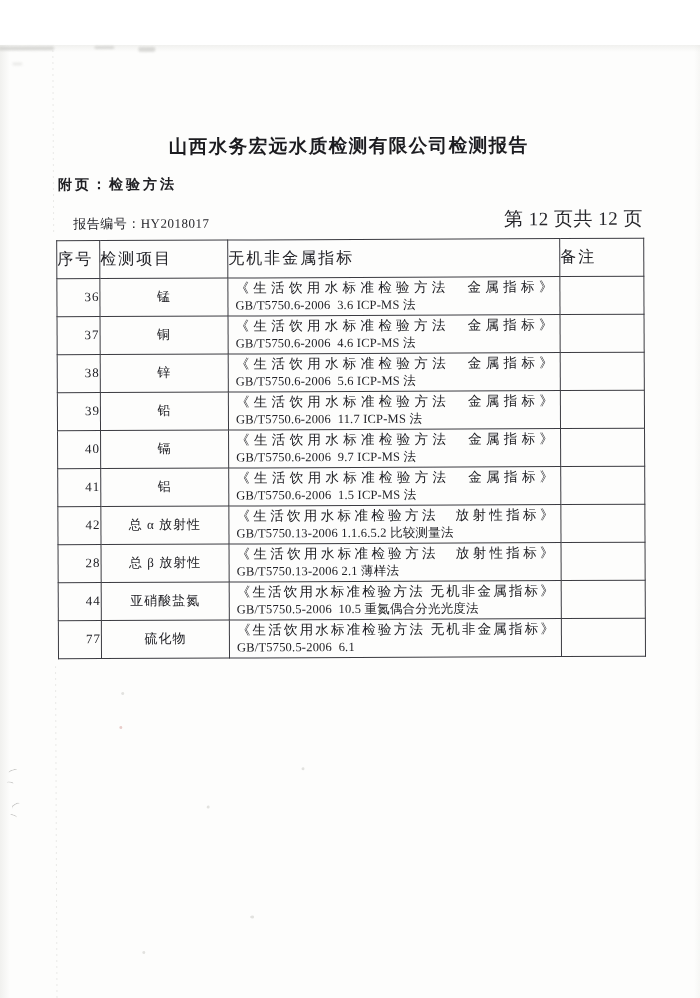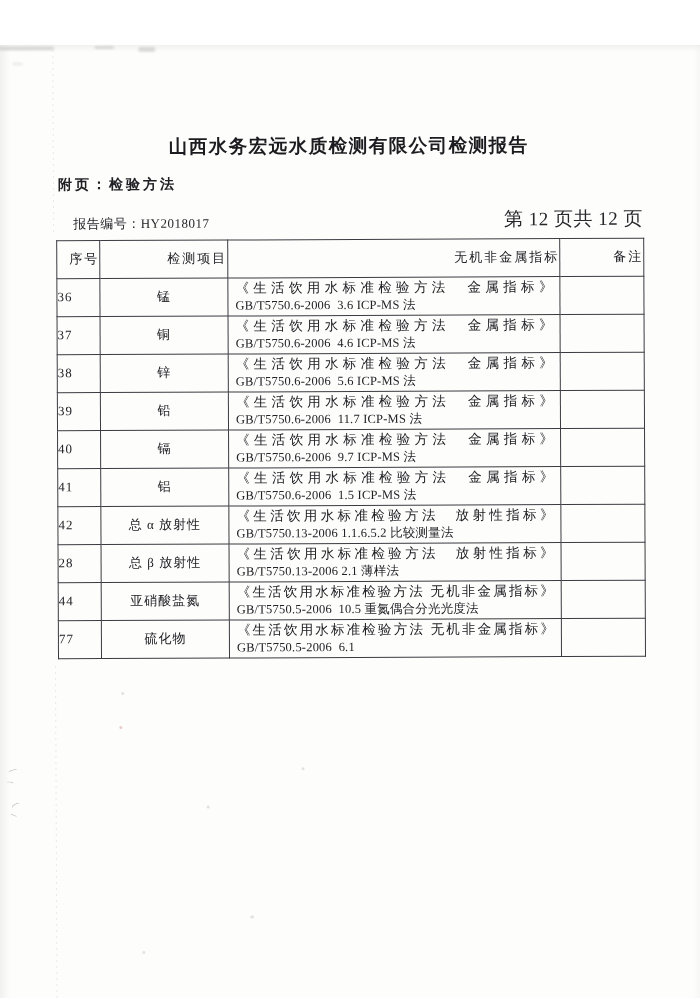--- a/index.html
+++ b/index.html
@@ -57,25 +57,25 @@
   table.methods col.w-std{width:332px;}
   table.methods col.w-remark{width:84px;}
   table.methods th, table.methods td{
     border:1.5px solid #3b3b41;
     padding:0;
     height:36.5px;
     overflow:hidden;
   }
   table.methods{border:1.8px solid #35353b;}
   table.methods th{
-    font-weight:400;font-size:13px;text-align:right;
+    font-weight:400;font-size:16px;text-align:left;
     letter-spacing:2px;color:#222227;vertical-align:middle;
   }
   td.c-no{
-    text-align:left;vertical-align:middle;
+    text-align:right;vertical-align:middle;
     font-size:13px;color:#222227;letter-spacing:1px;
   }
   td.c-item{
     text-align:center;vertical-align:middle;
     font-size:13px;color:#222227;letter-spacing:1px;
   }
   td.c-std{vertical-align:middle;}
   .std1{
     margin:1px 7px 0 7px;
     font-size:13.5px;line-height:18px;

